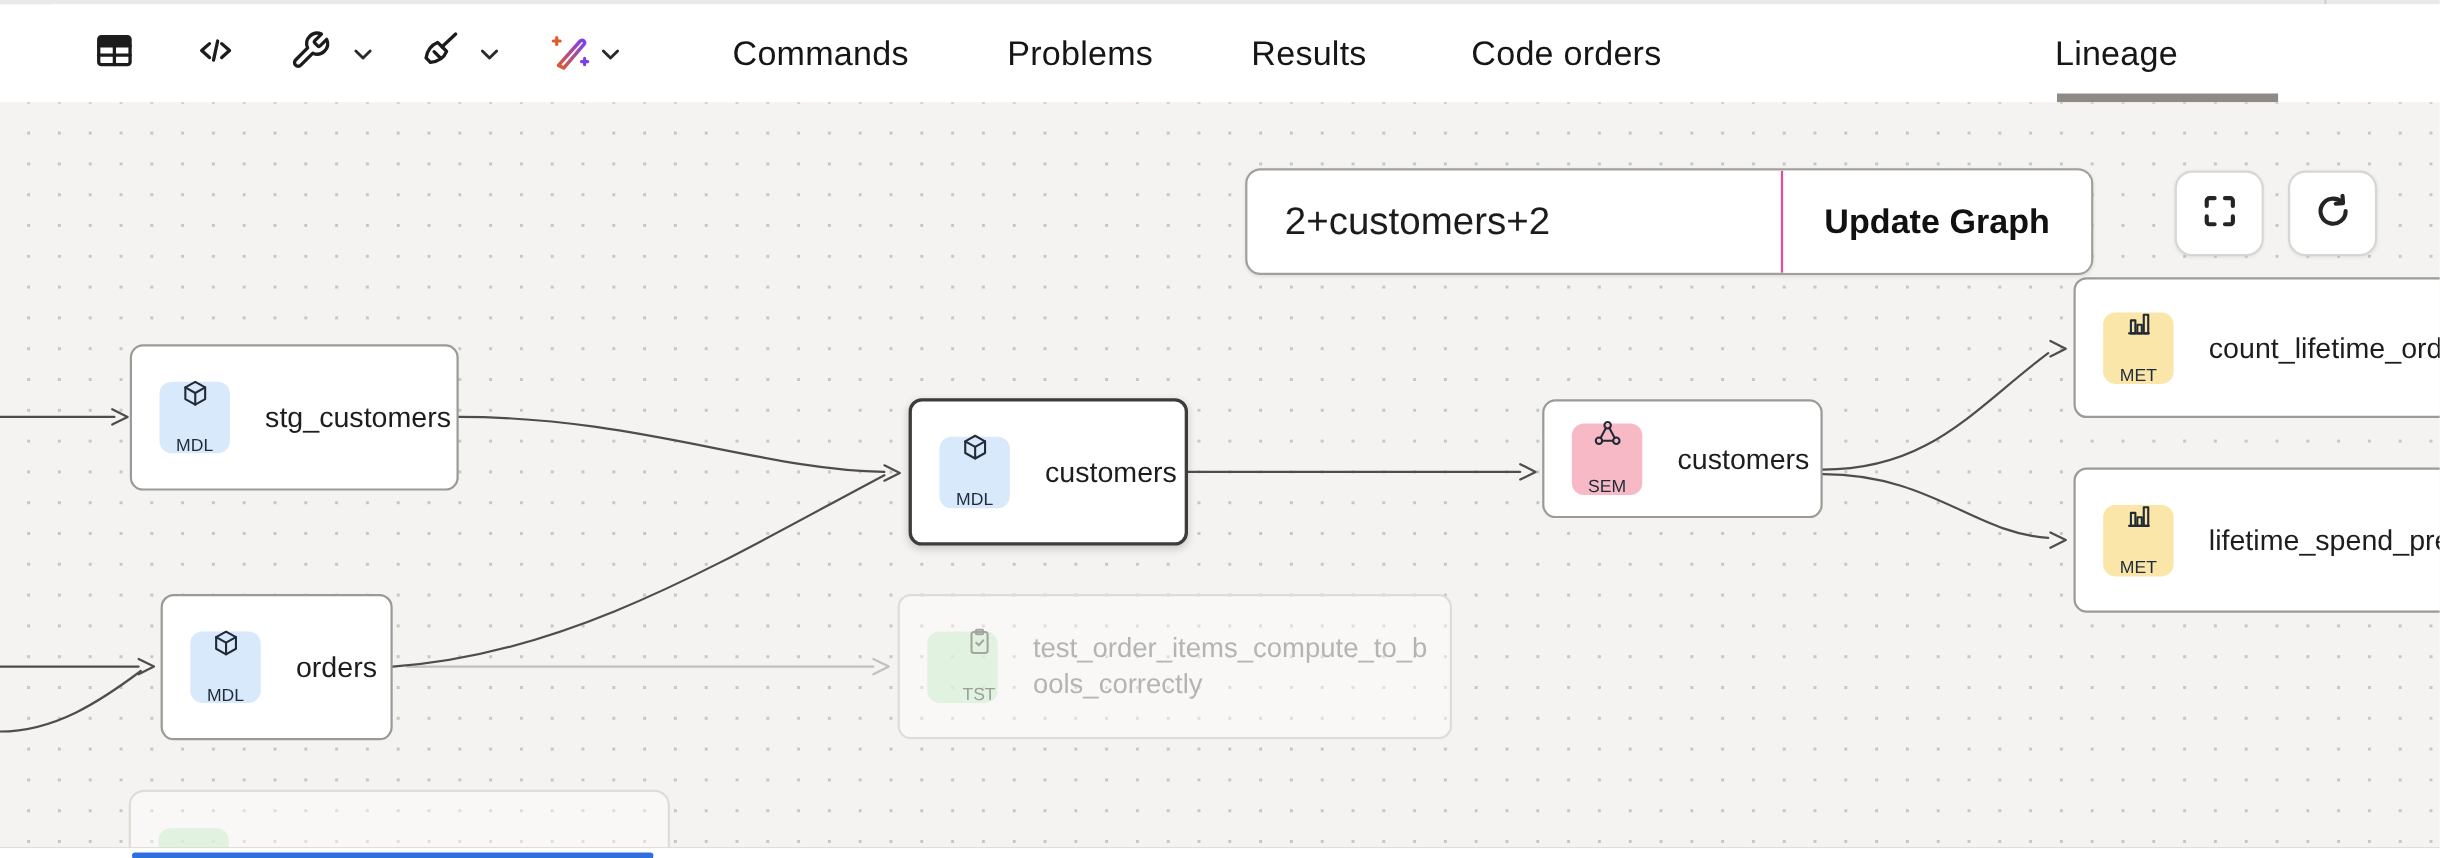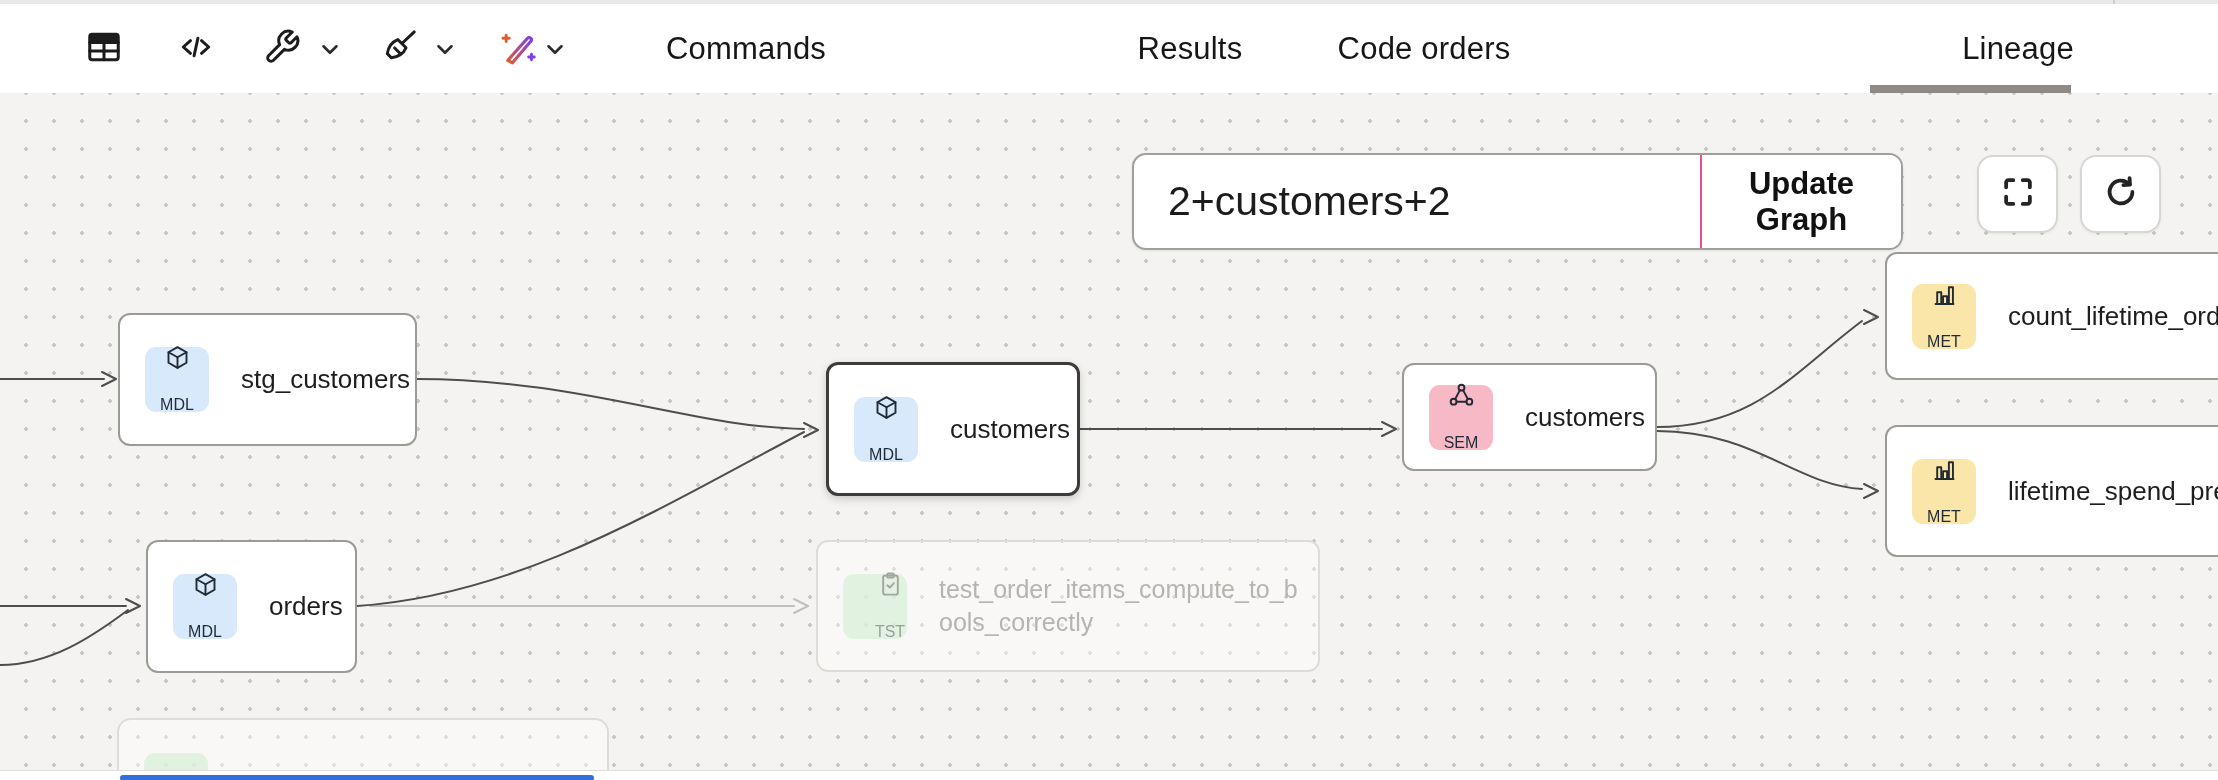--- a/index.html
+++ b/index.html
@@ -55,21 +55,21 @@
   #node-met2  { left:1885px; top:332px; width:460px; height:132px; }
   #node-tst   { left:816px; top:447px; width:504px; height:132px; }
   #node-partial { left:117px; top:625px; width:492px; height:160px; border-radius:14px; align-items:flex-start; }
   #node-partial .badge { margin-top:33px; }
 
   
   .selector-group { position:absolute; left:1132px; top:60px; width:771px; height:97px; background:#fff;
                     border:2px solid #9f9f9b; border-radius:14px; display:flex; overflow:hidden;
                     box-shadow:0 1px 3px rgba(0,0,0,.08); }
   .selector-input { flex:0 0 481px; border:none; outline:none; font-family:"Liberation Sans",sans-serif;
-                    font-size:41px; color:#1c1c1c; padding-left:34px; background:transparent; }
+                    font-size:35px; color:#1c1c1c; padding-left:34px; background:transparent; }
   .update-btn { flex:1; border:none; border-left:2px solid #ec4899; background:#fff; cursor:pointer;
                 font-family:"Liberation Sans",sans-serif; font-size:31px; font-weight:bold; color:#111; }
   .sq-btn { position:absolute; top:62px; width:81px; height:78px; background:#fff; border:2px solid #d6d6d2;
             border-radius:16px; display:flex; align-items:center; justify-content:center; cursor:pointer;
             box-shadow:0 1px 3px rgba(0,0,0,.06); }
   .sq-btn svg { width:38px; height:38px; stroke:#242424; fill:none; stroke-width:2.4; stroke-linecap:round; stroke-linejoin:round; }
   #btn-fullscreen { left:1977px; }
   #btn-refresh { left:2080px; }
 
   
@@ -134,23 +134,24 @@
       <path d="M20.5 16.5v3.6 M18.7 18.3h3.6" stroke="#7b3ff2" stroke-width="1.8"></path>
     </svg></span>
   </div>
   <div class="tbchevron" style="left:507px">
     <span><svg viewBox="0 0 24 24" width="26" height="26">
           <path d="M6 9.5l6 6 6-6"></path>
         </svg></span>
   </div>
 
   <div class="tab" style="left:698px">Commands</div>
+  <div class="tab" style="left:934px">Problems</div>
   <div class="tab" style="left:1142px">Results</div>
   <div class="tab" style="left:1376px">Code orders</div>
-  <div class="tab" style="left:1970px">Lineage</div>
+  <div class="tab" style="left:1876px">Lineage</div>
   <div class="tab-underline"></div>
 </div>
 
 <div class="canvas">
 
   <svg class="edges" viewBox="0 0 2218 677" fill="none" stroke="#4d4d4d" stroke-width="2" stroke-linecap="round" stroke-linejoin="round">
 
     <path d="M0 286 H104"></path>
       <path d="M102 279 L116 286 L102 293"></path>
 

